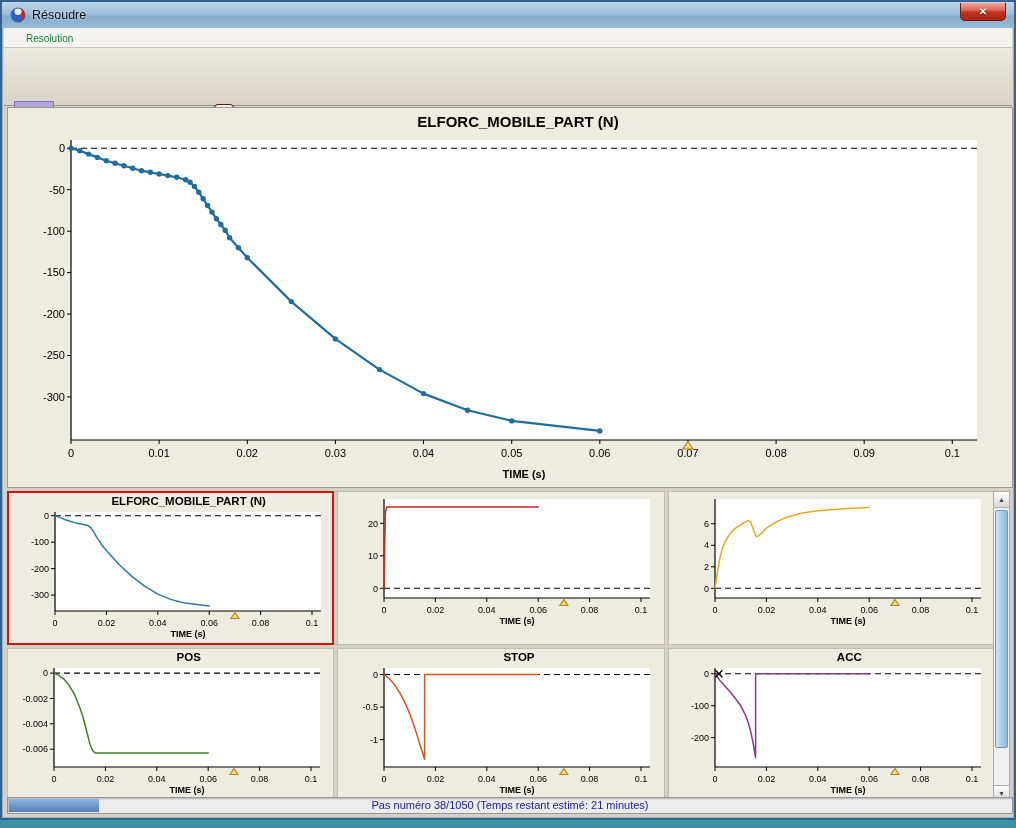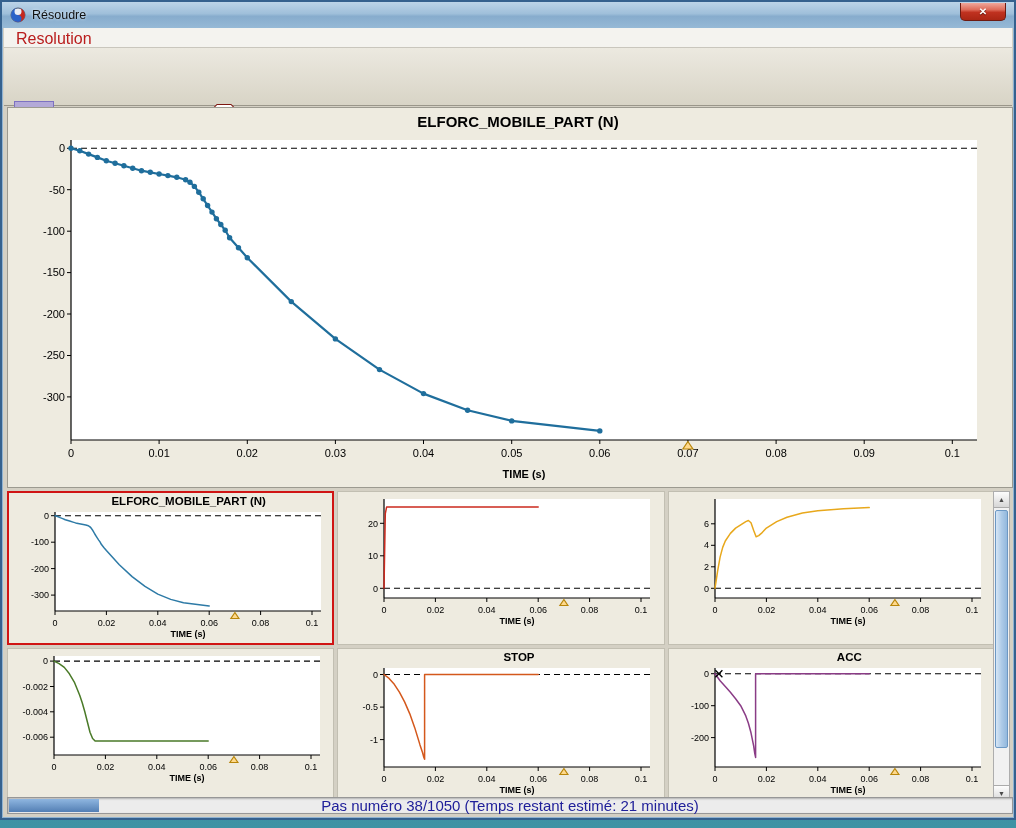--- a/index.html
+++ b/index.html
@@ -28,21 +28,21 @@
     background: linear-gradient(180deg,#f0a79a 0%,#dd6a58 40%,#c03220 55%,#aa2614 100%);
     border:1px solid #6d1a10; border-top:none; border-radius:0 0 5px 5px;
     color:#fff; font-size:10px; font-weight:bold; text-align:center; line-height:17px;
     text-shadow:0 1px 1px #5a120a; cursor:pointer;
   }
   
   .menubar {
     position:absolute; left:2px; right:2px; top:26px; height:20px;
     background:#f4f3ef; border-bottom:1px solid #c9c6bd;
   }
-  .menu-item { display:inline-block; padding:2px 12px; font-size:16px; color:#b91c1c; cursor:default; }
+  .menu-item { display:inline-block; padding:2px 22px; font-size:10px; color:#15803d; cursor:default; }
   
   .toolbar {
     position:absolute; left:2px; right:2px; top:46px; height:58px;
     background: linear-gradient(180deg,#ece9e0 0%,#d8d4c6 100%);
     border-bottom:1px solid #9a968a;
   }
   .tb-btn { position:absolute; display:flex; align-items:center; justify-content:center;
     background:transparent; border:1px solid transparent; cursor:pointer; }
   .tb-btn.curve { left:10px; top:53px; width:40px; height:40px; }
   .tb-btn.curve.selected { background:#b3a9d8; border:1px solid #7d71c2; }
@@ -85,21 +85,21 @@
     border:1px solid #6c98c4; border-radius:2px; cursor:grab; }
   
   .statusbar {
     position:absolute; left:5px; bottom:4px; width:1006px; height:17px;
     background:#ececec; border:1px solid #979797;
     box-shadow: inset 1px 1px 2px rgba(0,0,0,0.25);
   }
   .progress-fill { position:absolute; left:1px; top:1px; bottom:1px; width:9%;
     background:linear-gradient(180deg,#8fb6e0 0%,#537fb4 100%); }
   .status-text { position:absolute; left:0; right:0; top:0; text-align:center;
-    font-size:15px; line-height:15px; color:#20209a; }
+    font-size:11px; line-height:15px; color:#20209a; }
 </style>
 </head>
 <body>
 
 <div class="window">
 
   <div class="titlebar">
     <span class="app-icon">
       <svg viewBox="0 0 16 16" width="16" height="16">
         <circle cx="8" cy="8" r="7" fill="#e9edf5" stroke="#4a5a74" stroke-width="1"></circle>
@@ -321,20 +321,21 @@
           <text x="303.0" y="119" text-anchor="middle" font-size="9">0.1</text>
           <line x1="46" y1="94.3" x2="312" y2="94.3" stroke="#000" stroke-width="1.1" stroke-dasharray="6 4"></line>
           <line x1="46" y1="5" x2="46" y2="104" stroke="#000" stroke-width="1.2"></line>
           <line x1="46" y1="104" x2="312" y2="104" stroke="#000" stroke-width="1.2"></line>
           <polyline points="46.0,94.3 48.6,77.1 51.1,63.1 53.7,53.4 56.3,47.0 61.4,39.4 66.6,34.1 71.7,30.8 76.8,27.6 79.4,26.5 82.0,28.7 84.6,36.2 87.1,42.7 89.7,41.6 92.3,39.4 97.4,34.1 107.7,27.6 118.0,23.3 133.4,19.0 148.8,16.8 174.5,14.7 200.2,13.6" fill="none" stroke="#e8a81c" stroke-width="1.5" stroke-linejoin="round" stroke-linecap="round"></polyline>
           <path d="M 225.9 105.5 L 221.9 111.5 L 229.9 111.5 Z" fill="#ffd98c" stroke="#b8860b" stroke-width="1.2"></path>
           <text x="179.0" y="130" text-anchor="middle" font-weight="bold" font-size="9">TIME (s)</text>
         </svg>
     </div>
     <div class="cell">
+      <div class="cell-title">POS</div>
       <svg viewBox="0 0 322 134" width="322" height="134">
           <rect x="46" y="5" width="266" height="99" fill="#ffffff"></rect>
           <line x1="42" y1="10.1" x2="46" y2="10.1" stroke="#000" stroke-width="1"></line>
           <text x="40" y="13.3" text-anchor="end" font-size="9">0</text>
           <line x1="42" y1="35.5" x2="46" y2="35.5" stroke="#000" stroke-width="1"></line>
           <text x="40" y="38.6" text-anchor="end" font-size="9">-0.002</text>
           <line x1="42" y1="60.8" x2="46" y2="60.8" stroke="#000" stroke-width="1"></line>
           <text x="40" y="63.9" text-anchor="end" font-size="9">-0.004</text>
           <line x1="42" y1="86.2" x2="46" y2="86.2" stroke="#000" stroke-width="1"></line>
           <text x="40" y="89.4" text-anchor="end" font-size="9">-0.006</text>

